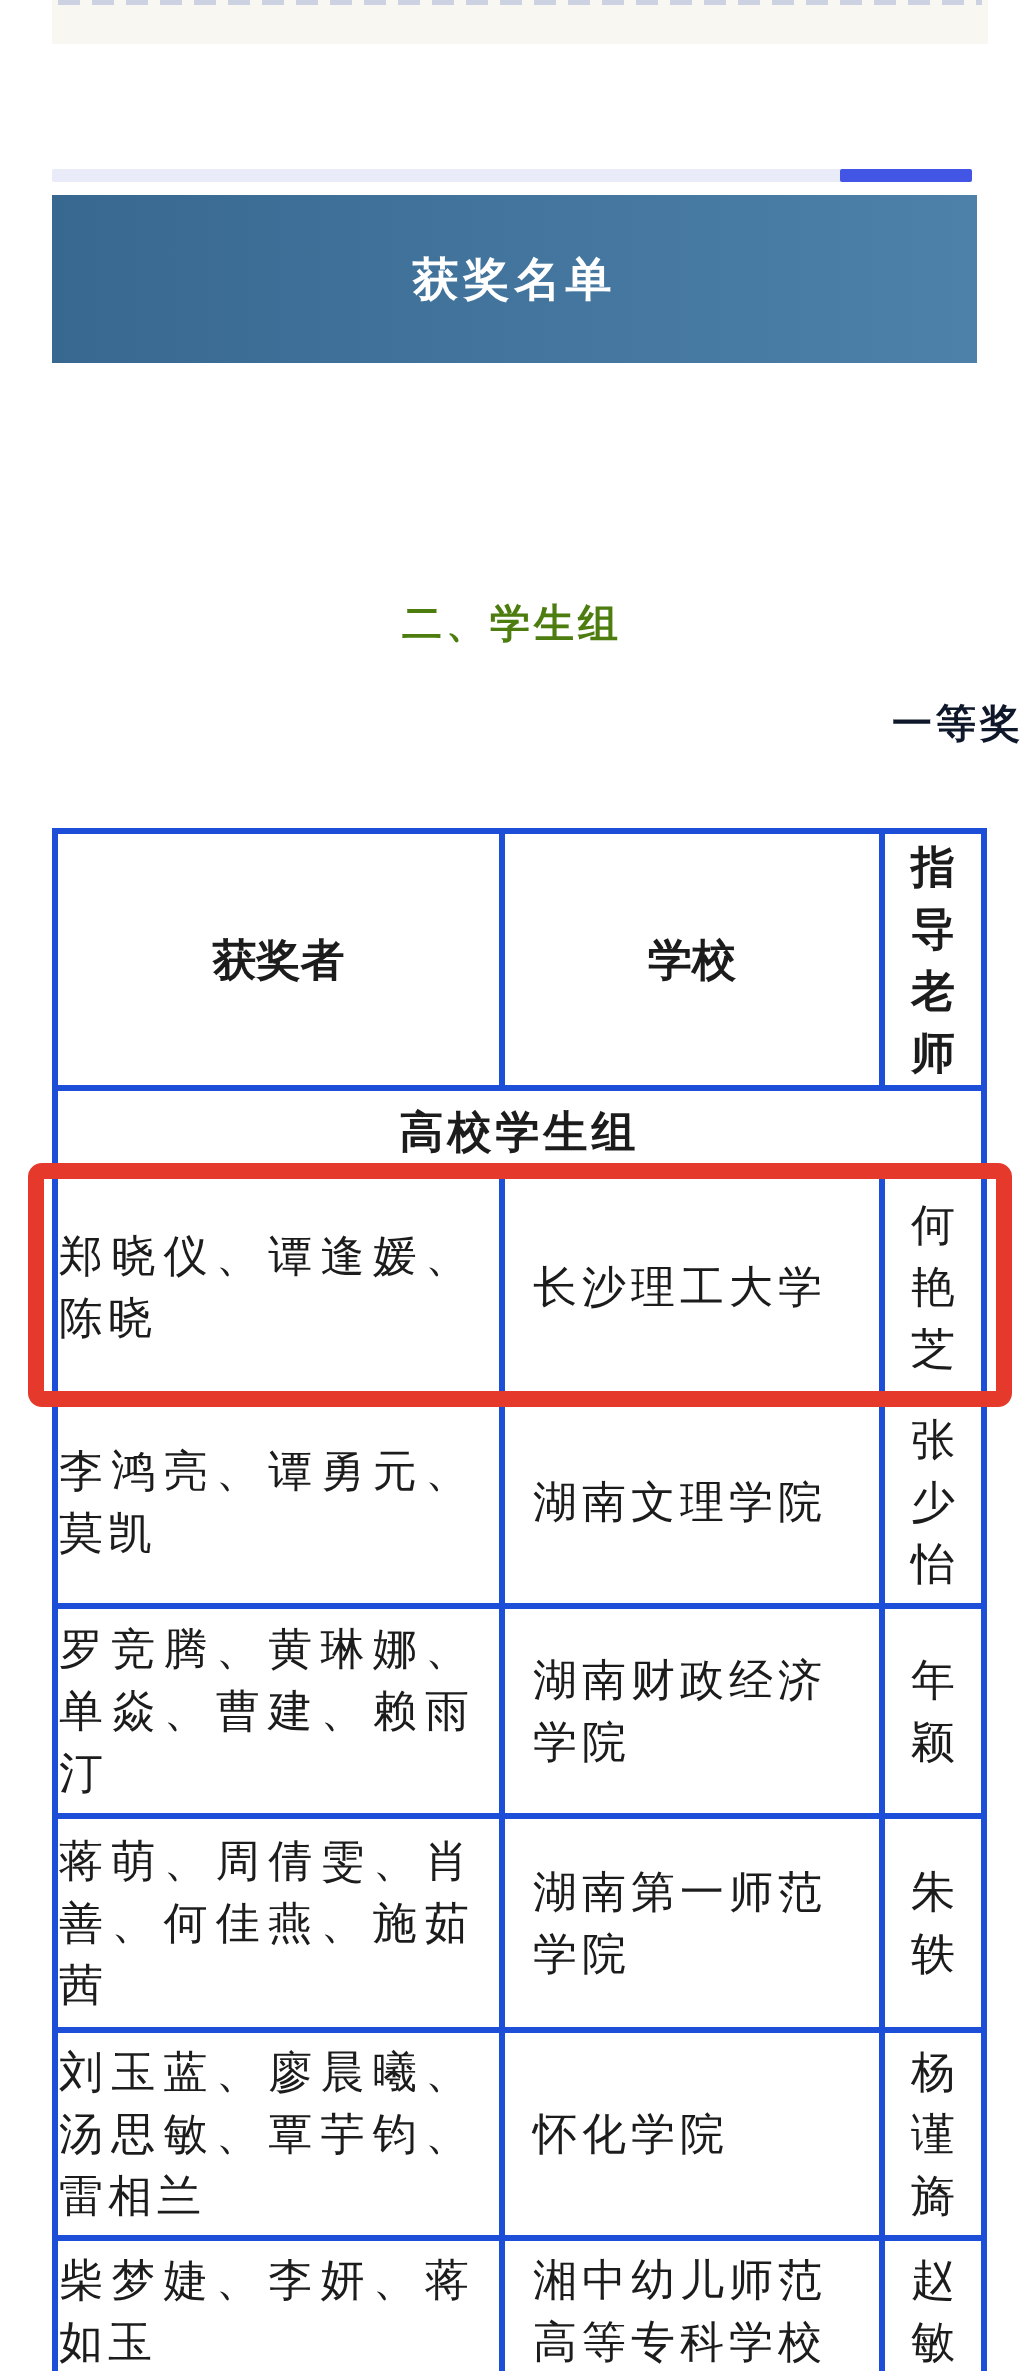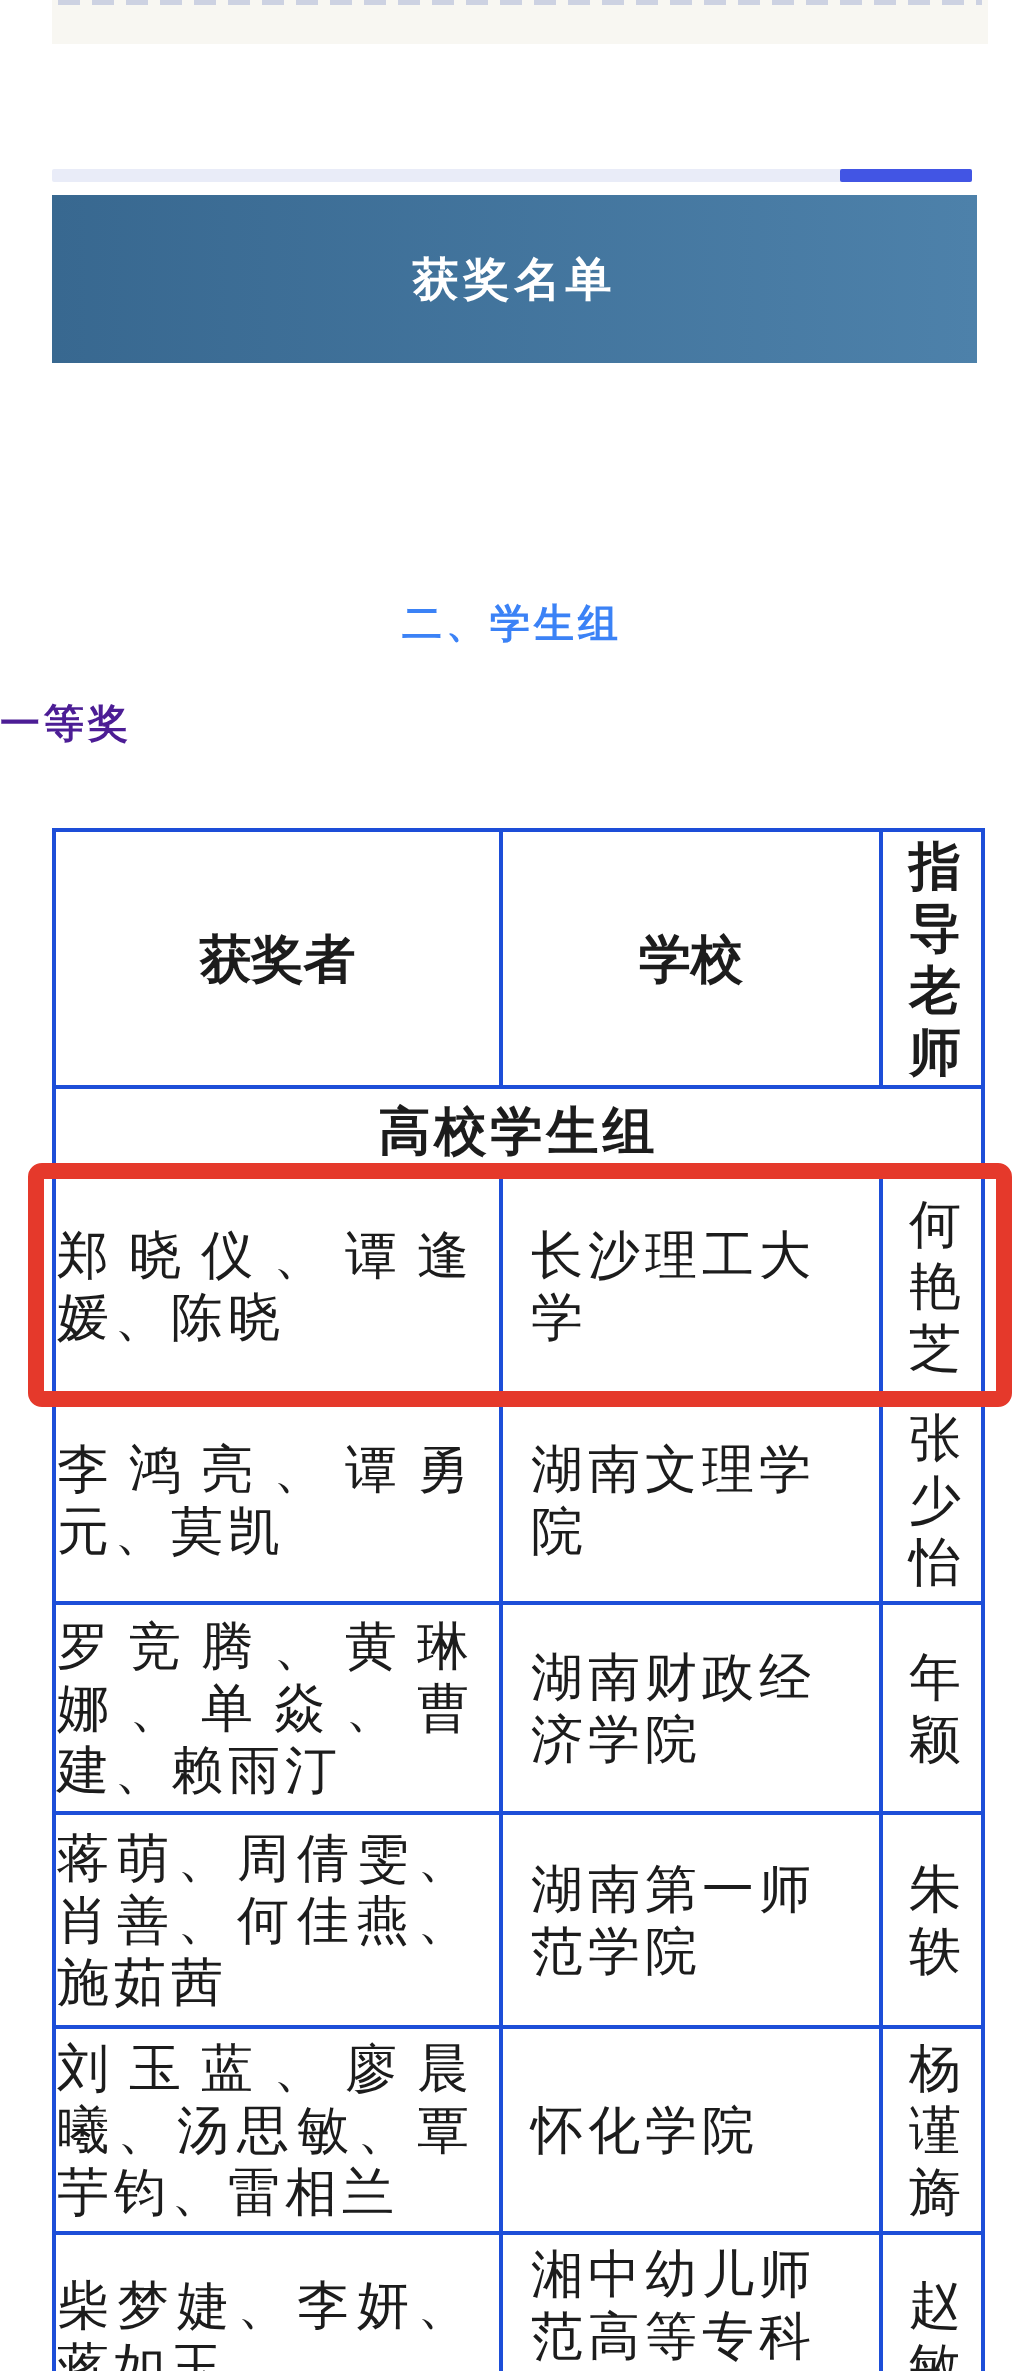--- a/index.html
+++ b/index.html
@@ -25,39 +25,39 @@
   
   .banner{
     margin:13px 0 0 52px;width:925px;height:168px;
     background:linear-gradient(90deg,#386890,#4d81aa);
     color:#ffffff;text-align:center;font-weight:bold;font-size:46px;
     letter-spacing:5px;line-height:70px;
     display:flex;flex-direction:column;justify-content:center;
   }
   
   .section-heading{
-    margin:237px 0 0 0;text-align:center;color:#3b82f6;
+    margin:237px 0 0 0;text-align:center;color:#4d7c0f;
     font-size:40px;font-weight:bold;letter-spacing:4px;line-height:46px;
   }
   .award-heading{
-    margin:54px 0 0 0;text-align:left;color:#4c1d95;
+    margin:54px 0 0 0;text-align:right;color:#0f172a;
     font-size:40px;font-weight:bold;letter-spacing:4px;line-height:46px;
   }
   
   .table-wrap{position:relative;margin-top:82px;width:1024px;}
   table.awards{
     margin-left:52px;border-collapse:collapse;table-layout:fixed;
     width:929px;color:#1c1c1c;
   }
   table.awards col.c-winners{width:447px;}
   table.awards col.c-school{width:380px;}
   table.awards col.c-advisor{width:102px;}
   table.awards th,table.awards td{
-    border:4px solid #1d4ed8;vertical-align:middle;
-    font-size:52px;line-height:62px;box-sizing:border-box;
+    border:6px solid #1d4ed8;vertical-align:middle;
+    font-size:44px;line-height:62px;box-sizing:border-box;
   }
   thead tr{height:257px;}
   tbody tr:nth-child(1){height:87px;}
   tbody tr:nth-child(2){height:223px;}
   tbody tr:nth-child(3){height:190px;}
   tbody tr:nth-child(4){height:210px;}
   tbody tr:nth-child(5){height:214px;}
   tbody tr:nth-child(6){height:201px;}
   tbody tr:nth-child(7){height:138px;}
   th{font-weight:bold;text-align:center;}

